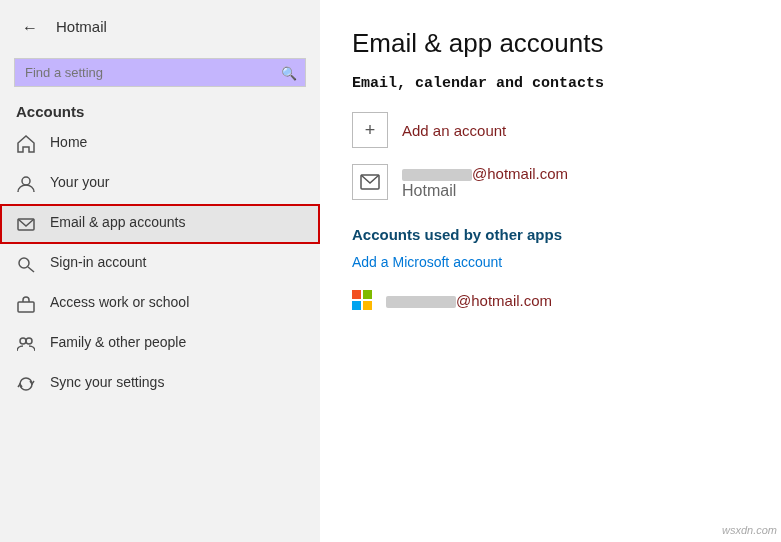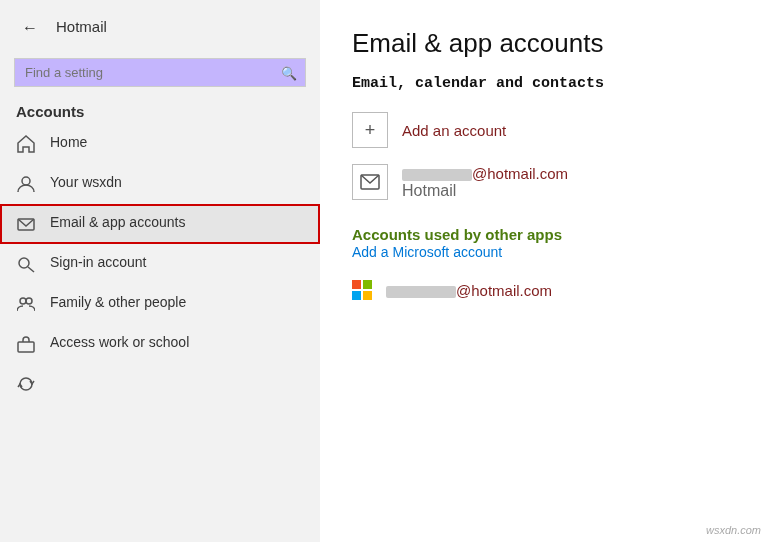--- a/index.html
+++ b/index.html
@@ -164,22 +164,23 @@
       width: 70px;
       height: 12px;
       background: #ccc;
       border-radius: 2px;
       vertical-align: middle;
     }
 
     .section-heading2 {
       font-size: 15px;
       font-weight: 600;
-      color: #4d7c0f;
+      color: #0c4a6e;
       margin-top: 18px;
+      margin-bottom: 10px;
     }
 
     .add-link {
       color: #0078d7;
       font-size: 14px;
       cursor: pointer;
       text-decoration: none;
       display: inline-block;
       margin-bottom: 12px;
     }
@@ -194,21 +195,21 @@
     }
 
     .ms-square {
       width: 9px;
       height: 9px;
     }
 
     .watermark {
       position: absolute;
       bottom: 6px;
-      right: 20px;
+      right: 4px;
       font-size: 11px;
       color: #aaa;
       font-style: italic;
     }
 
     .cursor-area {
       position: absolute;
       right: 30px;
       top: 50%;
       transform: translateY(-50%);
@@ -242,21 +243,21 @@
     <span>Home</span>
   </div>
 
   <div class="nav-item">
     <div class="nav-icon">
       <svg width="18" height="18" viewBox="0 0 18 18" fill="none">
         <circle cx="9" cy="6" r="4" stroke="#555" stroke-width="1.5" fill="none"></circle>
         <path d="M1 17c0-4 3.6-7 8-7s8 3 8 7" stroke="#555" stroke-width="1.5" fill="none"></path>
       </svg>
     </div>
-    <span>Your wsxdn</span>
+    <span>Your your</span>
   </div>
 
   <div class="nav-item active">
     <div class="nav-icon">
       <svg width="18" height="18" viewBox="0 0 18 18" fill="none">
         <rect x="1" y="4" width="16" height="11" rx="1" stroke="#555" stroke-width="1.5" fill="none"></rect>
         <polyline points="1,4 9,11 17,4" stroke="#555" stroke-width="1.5" fill="none"></polyline>
       </svg>
     </div>
     <span>Email &amp; app accounts</span>
@@ -264,53 +265,54 @@
   </div>
 
   <div class="nav-item">
     <div class="nav-icon">
       <svg width="18" height="18" viewBox="0 0 18 18" fill="none">
         <circle cx="7" cy="8" r="5" stroke="#555" stroke-width="1.5" fill="none"></circle>
         <line x1="11" y1="12" x2="17" y2="17" stroke="#555" stroke-width="1.5"></line>
       </svg>
     </div>
     <span>Sign-in account</span>
+  </div>
+
+  <div class="nav-item">
+    <div class="nav-icon">
+      <svg width="18" height="18" viewBox="0 0 18 18" fill="none">
+        <rect x="1" y="7" width="16" height="10" rx="1" stroke="#555" stroke-width="1.5" fill="none"></rect>
+        <path d="M6 7V5a3 3 0 0 1 6 0v2" stroke="#555" stroke-width="1.5" fill="none"></path>
+      </svg>
+    </div>
+    <span>Access work or school</span>
   </div>
 
   <div class="nav-item">
     <div class="nav-icon">
       <svg width="18" height="18" viewBox="0 0 18 18" fill="none">
         <circle cx="6" cy="6" r="3" stroke="#555" stroke-width="1.5" fill="none"></circle>
         <path d="M0 16c0-3 2.7-5 6-5" stroke="#555" stroke-width="1.5" fill="none"></path>
         <circle cx="12" cy="6" r="3" stroke="#555" stroke-width="1.5" fill="none"></circle>
         <path d="M12 11c3.3 0 6 2 6 5" stroke="#555" stroke-width="1.5" fill="none"></path>
       </svg>
     </div>
     <span>Family &amp; other people</span>
   </div>
 
   <div class="nav-item">
     <div class="nav-icon">
       <svg width="18" height="18" viewBox="0 0 18 18" fill="none">
-        <rect x="1" y="7" width="16" height="10" rx="1" stroke="#555" stroke-width="1.5" fill="none"></rect>
-        <path d="M6 7V5a3 3 0 0 1 6 0v2" stroke="#555" stroke-width="1.5" fill="none"></path>
-      </svg>
-    </div>
-    <span>Access work or school</span>
-  </div>
-
-  <div class="nav-item">
-    <div class="nav-icon">
-      <svg width="18" height="18" viewBox="0 0 18 18" fill="none">
         <path d="M3 9A6 6 0 0 1 15 9" stroke="#555" stroke-width="1.5" fill="none" stroke-linecap="round"></path>
         <path d="M15 9A6 6 0 0 1 3 9" stroke="#555" stroke-width="1.5" fill="none" stroke-linecap="round"></path>
         <polyline points="13,6 15,9 17,6" stroke="#555" stroke-width="1.5" fill="none"></polyline>
         <polyline points="1,12 3,9 5,12" stroke="#555" stroke-width="1.5" fill="none"></polyline>
       </svg>
     </div>
+    <span>Sync your settings</span>
   </div>
 </div>
 
 <div class="main-content" style="position:relative;">
   <h1 class="main-title">Email &amp; app accounts</h1>
 
   <div class="section-heading">Email, calendar and contacts</div>
 
   
   <div class="account-row">

